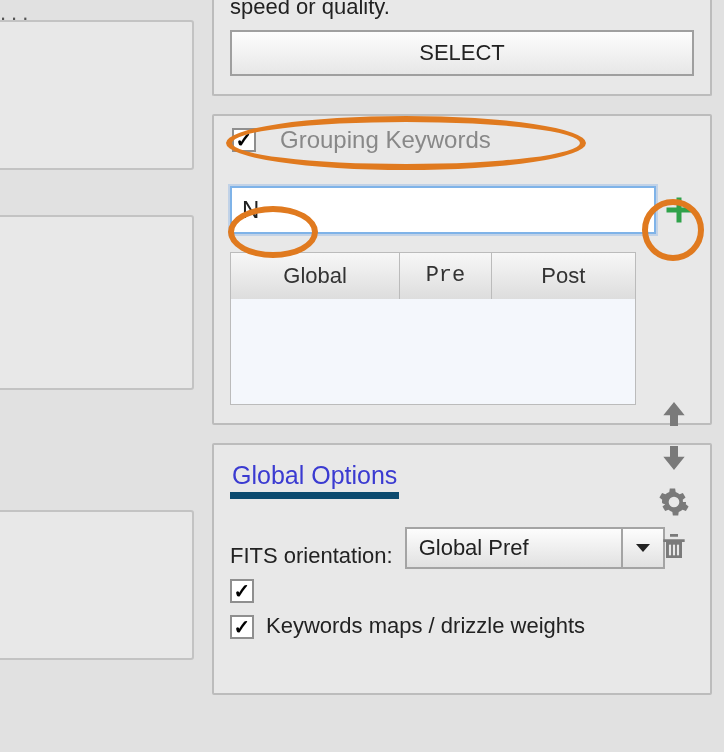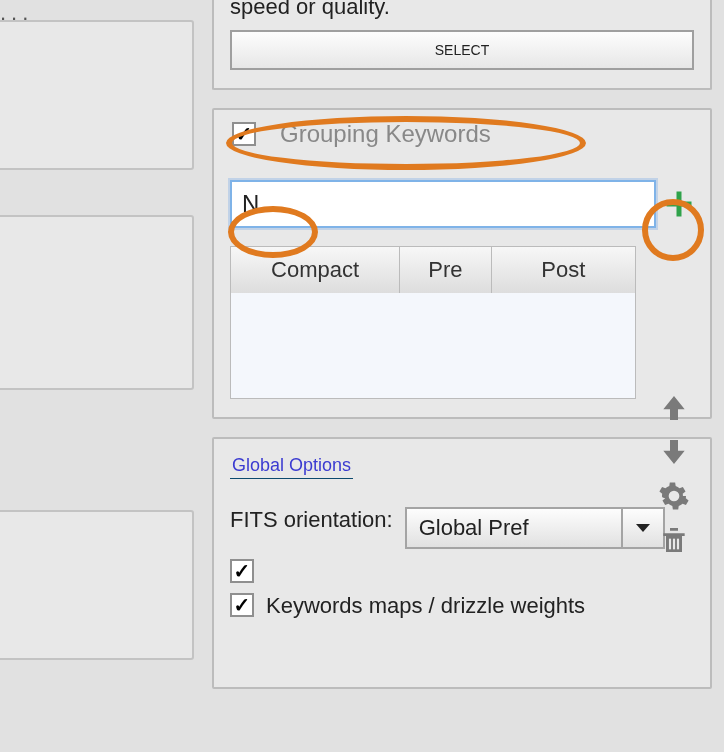--- a/index.html
+++ b/index.html
@@ -46,25 +46,25 @@
 
   .panel-text {
     color:#222;
     font-size:22px;
     margin:0 0 10px 0;
   }
 
   .big-button {
     display:block;
     width:100%;
-    height:40px;
+    height:46px;
     background:linear-gradient(#fdfdfd,#e7e7e7);
     border:2px solid #9f9f9f;
     border-radius:0;
-    font-size:14px;
+    font-size:22px;
     color:#222;
     cursor:pointer;
   }
 
   .section-header {
     display:flex;
     align-items:center;
     gap:24px;
     padding:2px 0 6px 2px;
   }
@@ -134,27 +134,27 @@
   }
   .kw-th {
     border-right:1px solid #bbb;
     padding:10px 0;
     text-align:center;
     font-size:22px;
     color:#333;
   }
   .kw-th:last-child { border-right:none; }
   .kw-c1 { width:170px; }
-  .kw-c2 { width:92px; }
+  .kw-c2 { width:92px;font-family:Liberation Mono, monospace; }
   .kw-c3 { width:144px; }
   .kw-body { height:105px; background:#f4f7fc; }
 
   
-  .go-title { color:#3b3bd1; font-size:18px; border-bottom:1px solid #0c4a6e; display:inline-block; margin:4px 0 18px 0; padding:2px 2px 2px 2px; }
-  .row { display:flex; align-items:flex-start; gap:12px; margin:10px 0; font-size:22px; color:#222; }
+  .go-title { color:#3b3bd1; font-size:25px; border-bottom:7px solid #0c4a6e; display:inline-block; margin:4px 0 18px 0; padding:2px 2px 2px 2px; }
+  .row { display:flex; align-items:flex-end; gap:12px; margin:10px 0; font-size:22px; color:#222; }
   .label { font-size:22px; color:#222; }
 
   .select {
     display:flex; align-items:center;
     border:2px solid #a4a4a4;
     background:linear-gradient(#fdfdfd,#e1e1e1);
     height:42px;
     width:260px;
   }
   .select-text { flex:1; padding:0 12px; font-size:22px; color:#222; }
@@ -202,21 +202,21 @@
     <div class="keyword-input-row">
       <input class="keyword-input" type="text" value="N" style="">
       <svg class="add-icon" viewBox="0 0 24 24">
         <rect x="10" y="2" width="4" height="20" fill="currentColor"></rect>
         <rect x="2" y="10" width="20" height="4" fill="currentColor"></rect>
       </svg>
     </div>
 
     <div class="kw-table">
       <div class="kw-head">
-        <div class="kw-th kw-c1">Compact</div>
+        <div class="kw-th kw-c1">Global</div>
         <div class="kw-th kw-c2">Pre</div>
         <div class="kw-th kw-c3">Post</div>
       </div>
       <div class="kw-body"></div>
     </div>
 
     <div class="side-icons">
       <svg class="si" viewBox="0 0 24 24">
         <path d="M12 3 L20 13 L15 13 L15 21 L9 21 L9 13 L4 13 Z" fill="currentColor"></path>
       </svg>

